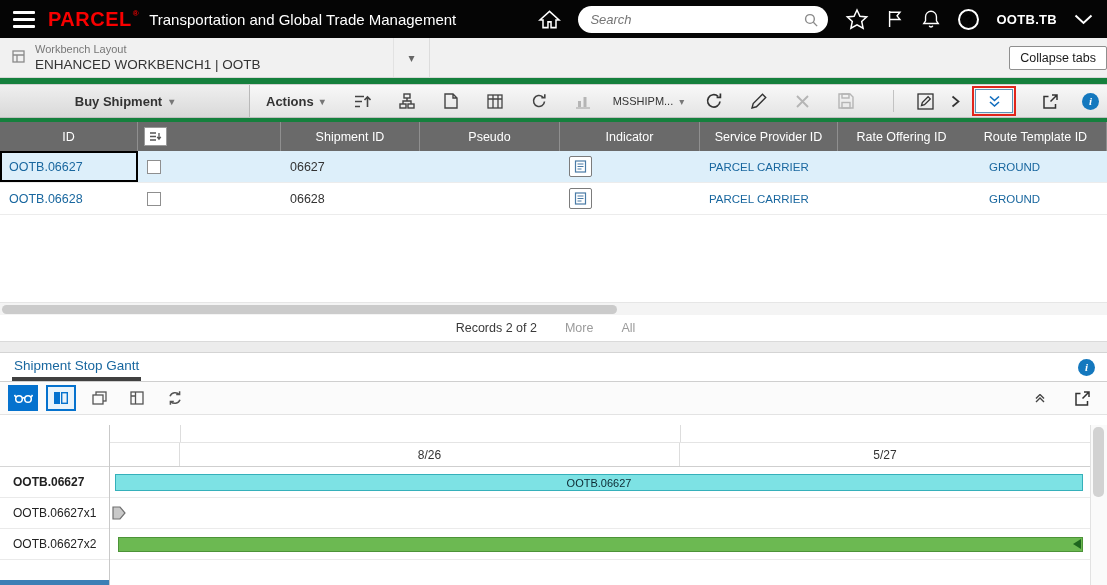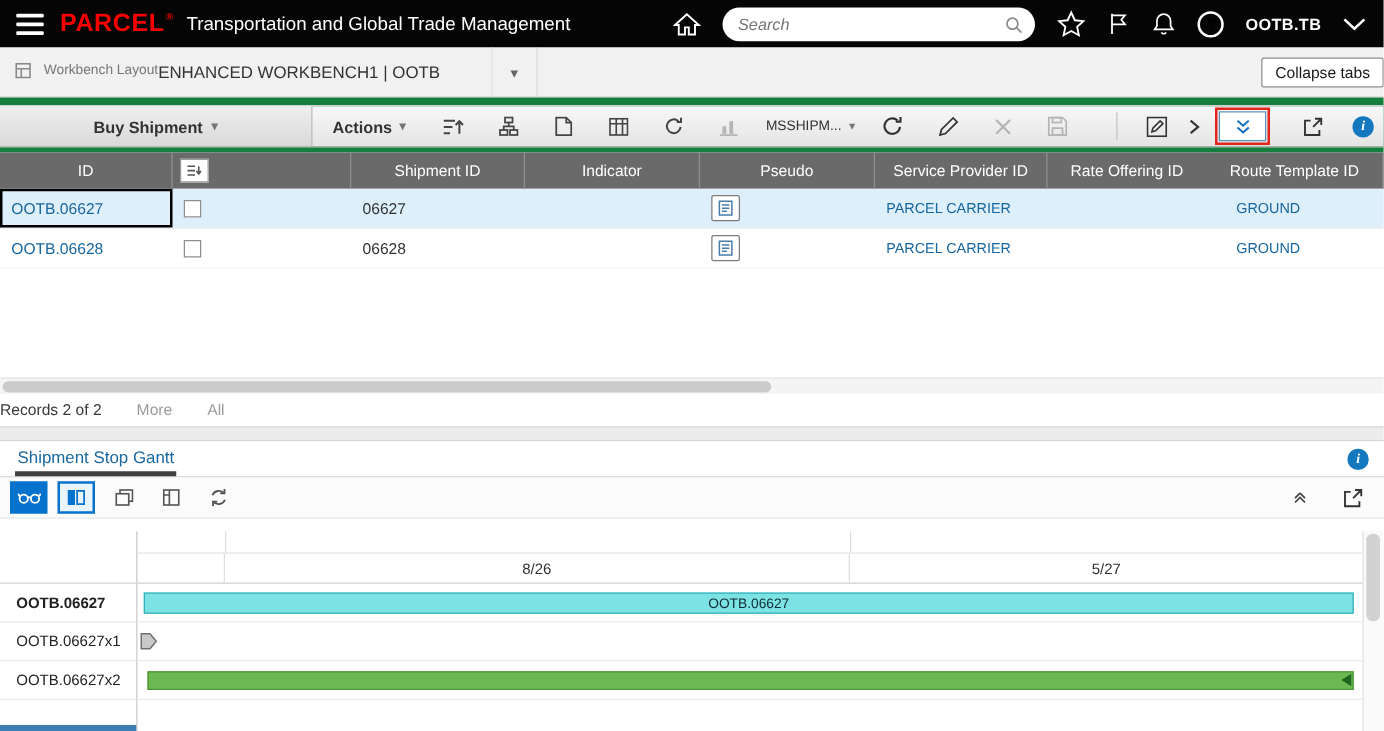--- a/index.html
+++ b/index.html
@@ -18,21 +18,21 @@
 .searchbox{position:relative}
 .searchbox input{width:250px;height:27px;border:none;border-radius:14px;padding:0 32px 0 12px;font-style:italic;font-size:13px;color:#b91c1c;outline:none;font-family:"Liberation Sans",sans-serif;background:#fff}
 .searchbox .mag{position:absolute;right:10px;top:7px}
 .help-icon{width:21px;height:21px;border:2px solid #fff;border-radius:50%;display:flex;align-items:center;justify-content:center;font-size:13px;font-weight:bold}
 .username{font-size:13px;font-weight:bold;letter-spacing:.3px}
 
 
 .workbench{height:40px;background:#f1f1f1;border-bottom:1px solid #d8d8d8;display:flex;align-items:center}
 .wb-left{width:430px;height:100%;display:flex;align-items:center;border-right:1px solid #dcdcdc}
 .wb-icon{margin:0 10px 0 12px}
-.wb-labels{display:flex;flex-direction:row;justify-content:center;line-height:1.3}
+.wb-labels{display:flex;flex-direction:column;justify-content:center;line-height:1.3}
 .wb-label{font-size:11px;color:#777}
 .wb-name{font-size:13.5px;color:#333}
 .wb-dd{margin-left:auto;width:36px;height:100%;display:flex;align-items:center;justify-content:center;color:#666;background:none;border:none;border-left:1px solid #e2e2e2;font-size:12px;cursor:pointer}
 .collapse-tabs{margin-left:auto;background:#fff;border:1px solid #8f8f8f;border-radius:2px;padding:4px 10px;font-size:12.5px;color:#1a1a1a;cursor:pointer;font-family:inherit}
 
 
 .toolbar-wrap{background:#15803d;padding:6px 0 4px}
 .toolbar{height:34px;background:linear-gradient(#f8f8f8,#e4e4e4);border-top:1px solid #d0d0d0;border-bottom:1px solid #bfbfbf;display:flex;align-items:center}
 .buy-tab{width:250px;height:100%;background:linear-gradient(#efefef,#d9d9d9);border:none;border-right:1px solid #b9b9b9;font-size:13px;font-weight:bold;color:#333;display:flex;align-items:center;justify-content:center;gap:7px;cursor:pointer;font-family:inherit}
 .dd-caret{color:#777;font-size:10px}
@@ -56,21 +56,21 @@
 .grid-row.selected{background:#ddeffa}
 .gc{display:flex;align-items:center;padding-left:9px;overflow:hidden;white-space:nowrap}
 .cell-focus{outline:2px solid #000;outline-offset:-2px}
 a.link{color:#19679f;text-decoration:none;cursor:pointer}
 .sp-link{font-size:11.5px}
 .checkbox{width:14px;height:14px;border:1px solid #8f8f8f;background:#fff;cursor:pointer;appearance:none}
 .ind-btn{width:23px;height:21px;background:#fff;border:1px solid #7c7c7c;border-radius:2px;display:flex;align-items:center;justify-content:center;cursor:pointer}
 .table-filler{height:87px;background:#fff}
 .hscroll{height:13px;background:#f4f4f4;position:relative;border-top:1px solid #e6e6e6}
 .hscroll-thumb{position:absolute;left:2px;top:2px;width:615px;height:9px;background:#cbcbcb;border-radius:5px;cursor:grab}
-.table-footer{height:26px;display:flex;align-items:center;justify-content:flex-start;gap:28px;padding-right:16px;font-size:12.5px;color:#3a3a3a;background:#fff}
+.table-footer{height:26px;display:flex;align-items:center;justify-content:center;gap:28px;padding-right:16px;font-size:12.5px;color:#3a3a3a;background:#fff}
 .tf-more,.tf-all{color:#9b9b9b;background:none;border:none;font-size:12.5px;cursor:pointer;font-family:inherit}
 .splitter{height:12px;background:#ececec;border-top:1px solid #dadada;border-bottom:1px solid #d4d4d4;cursor:row-resize}
 
 
 .gantt-header{height:29px;background:#fff;border-bottom:1px solid #cfcfcf;display:flex;align-items:center}
 .gantt-tab{height:100%;display:flex;align-items:center;margin-left:12px;padding:0 2px;border-bottom:4px solid #404040;color:#19679f;font-size:13.5px;cursor:pointer}
 .gantt-header .info-icon{margin-left:auto;margin-right:12px}
 .gantt-toolbar{height:33px;background:#fbfbfb;border-bottom:1px solid #e3e3e3;display:flex;align-items:center;gap:8px;padding-left:8px}
 .gbtn{width:30px;height:26px;border:none;background:none;display:flex;align-items:center;justify-content:center;cursor:pointer}
 .gbtn.primary{background:#0572ce}
@@ -288,22 +288,22 @@
 <div class="grid-header">
   <div class="gh c0">ID</div>
   <div class="gh c1 left">
     <button class="hdr-btn">
       <svg width="13" height="11" viewBox="0 0 13 11" fill="none" stroke="#555" stroke-width="1.3">
           <path d="M1 2 h6 M1 5.5 h6 M1 9 h6 M10 2 v5 M8.2 5.8 l1.8 2.4 1.8 -2.4"></path>
         </svg>
     </button>
   </div>
   <div class="gh c2">Shipment ID</div>
+  <div class="gh c3">Pseudo</div>
   <div class="gh c4">Indicator</div>
-  <div class="gh c3">Pseudo</div>
   <div class="gh c5">Service Provider ID</div>
   <div class="gh c7">Rate Offering ID</div>
   <div class="gh c6">Route Template ID</div>
 </div>
 
 <div class="grid-row selected">
   <div class="gc c0 cell-focus">
       <a class="link">OOTB.06627</a>
     </div>
   <div class="gc c1">

